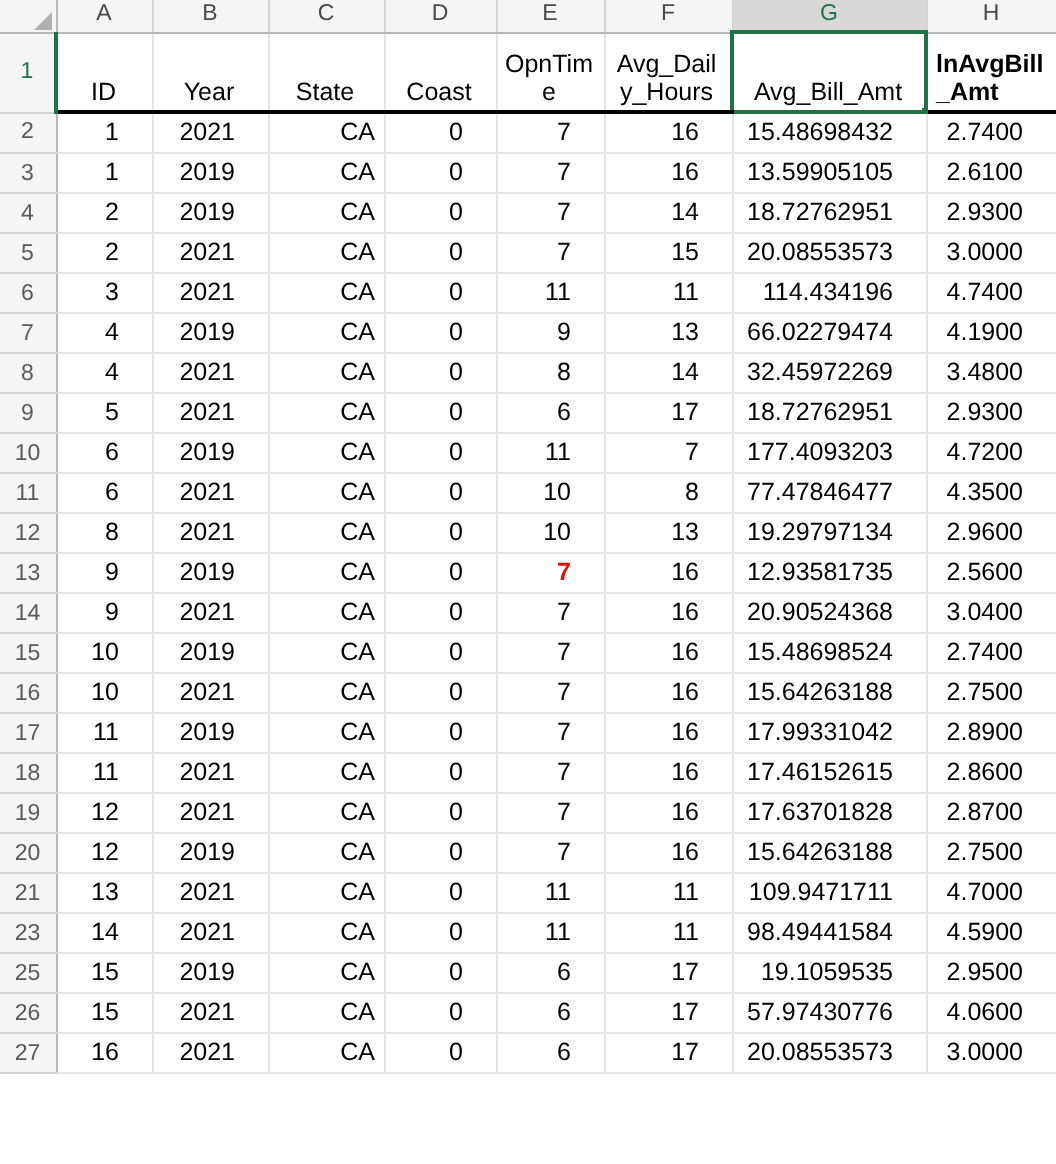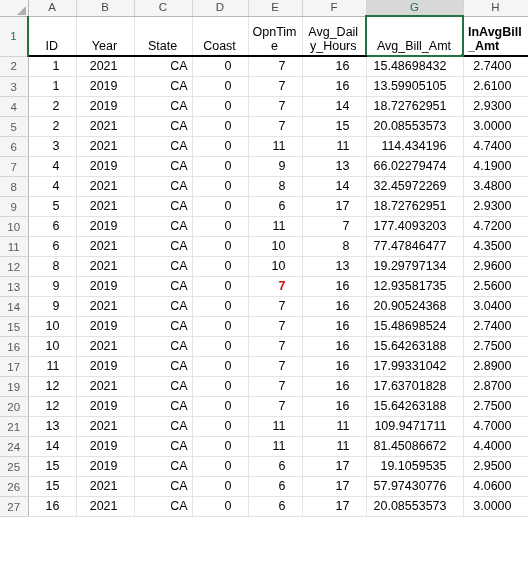--- a/index.html
+++ b/index.html
@@ -353,20 +353,31 @@
           <td class="cell num">11</td>
           <td class="cell num">2019</td>
           <td class="cell ctr">CA</td>
           <td class="cell num">0</td>
           <td class="cell num">7</td>
           <td class="cell num">16</td>
           <td class="cell num">17.99331042</td>
           <td class="cell num">2.8900</td>
         </tr>
         <tr class="data-row">
+          <td class="rowhead">18</td>
+          <td class="cell num">11</td>
+          <td class="cell num">2021</td>
+          <td class="cell ctr">CA</td>
+          <td class="cell num">0</td>
+          <td class="cell num">7</td>
+          <td class="cell num">16</td>
+          <td class="cell num">17.46152615</td>
+          <td class="cell num">2.8600</td>
+        </tr>
+        <tr class="data-row">
           <td class="rowhead">19</td>
           <td class="cell num">12</td>
           <td class="cell num">2021</td>
           <td class="cell ctr">CA</td>
           <td class="cell num">0</td>
           <td class="cell num">7</td>
           <td class="cell num">16</td>
           <td class="cell num">17.63701828</td>
           <td class="cell num">2.8700</td>
         </tr>
@@ -386,29 +397,29 @@
           <td class="cell num">13</td>
           <td class="cell num">2021</td>
           <td class="cell ctr">CA</td>
           <td class="cell num">0</td>
           <td class="cell num">11</td>
           <td class="cell num">11</td>
           <td class="cell num">109.9471711</td>
           <td class="cell num">4.7000</td>
         </tr>
         <tr class="data-row">
-          <td class="rowhead">24</td>
+          <td class="rowhead">23</td>
           <td class="cell num">14</td>
-          <td class="cell num">2019</td>
-          <td class="cell ctr">CA</td>
-          <td class="cell num">0</td>
-          <td class="cell num">11</td>
-          <td class="cell num">11</td>
-          <td class="cell num">81.45086672</td>
-          <td class="cell num">4.4000</td>
+          <td class="cell num">2021</td>
+          <td class="cell ctr">CA</td>
+          <td class="cell num">0</td>
+          <td class="cell num">11</td>
+          <td class="cell num">11</td>
+          <td class="cell num">98.49441584</td>
+          <td class="cell num">4.5900</td>
         </tr>
         <tr class="data-row">
           <td class="rowhead">25</td>
           <td class="cell num">15</td>
           <td class="cell num">2019</td>
           <td class="cell ctr">CA</td>
           <td class="cell num">0</td>
           <td class="cell num">6</td>
           <td class="cell num">17</td>
           <td class="cell num">19.1059535</td>

